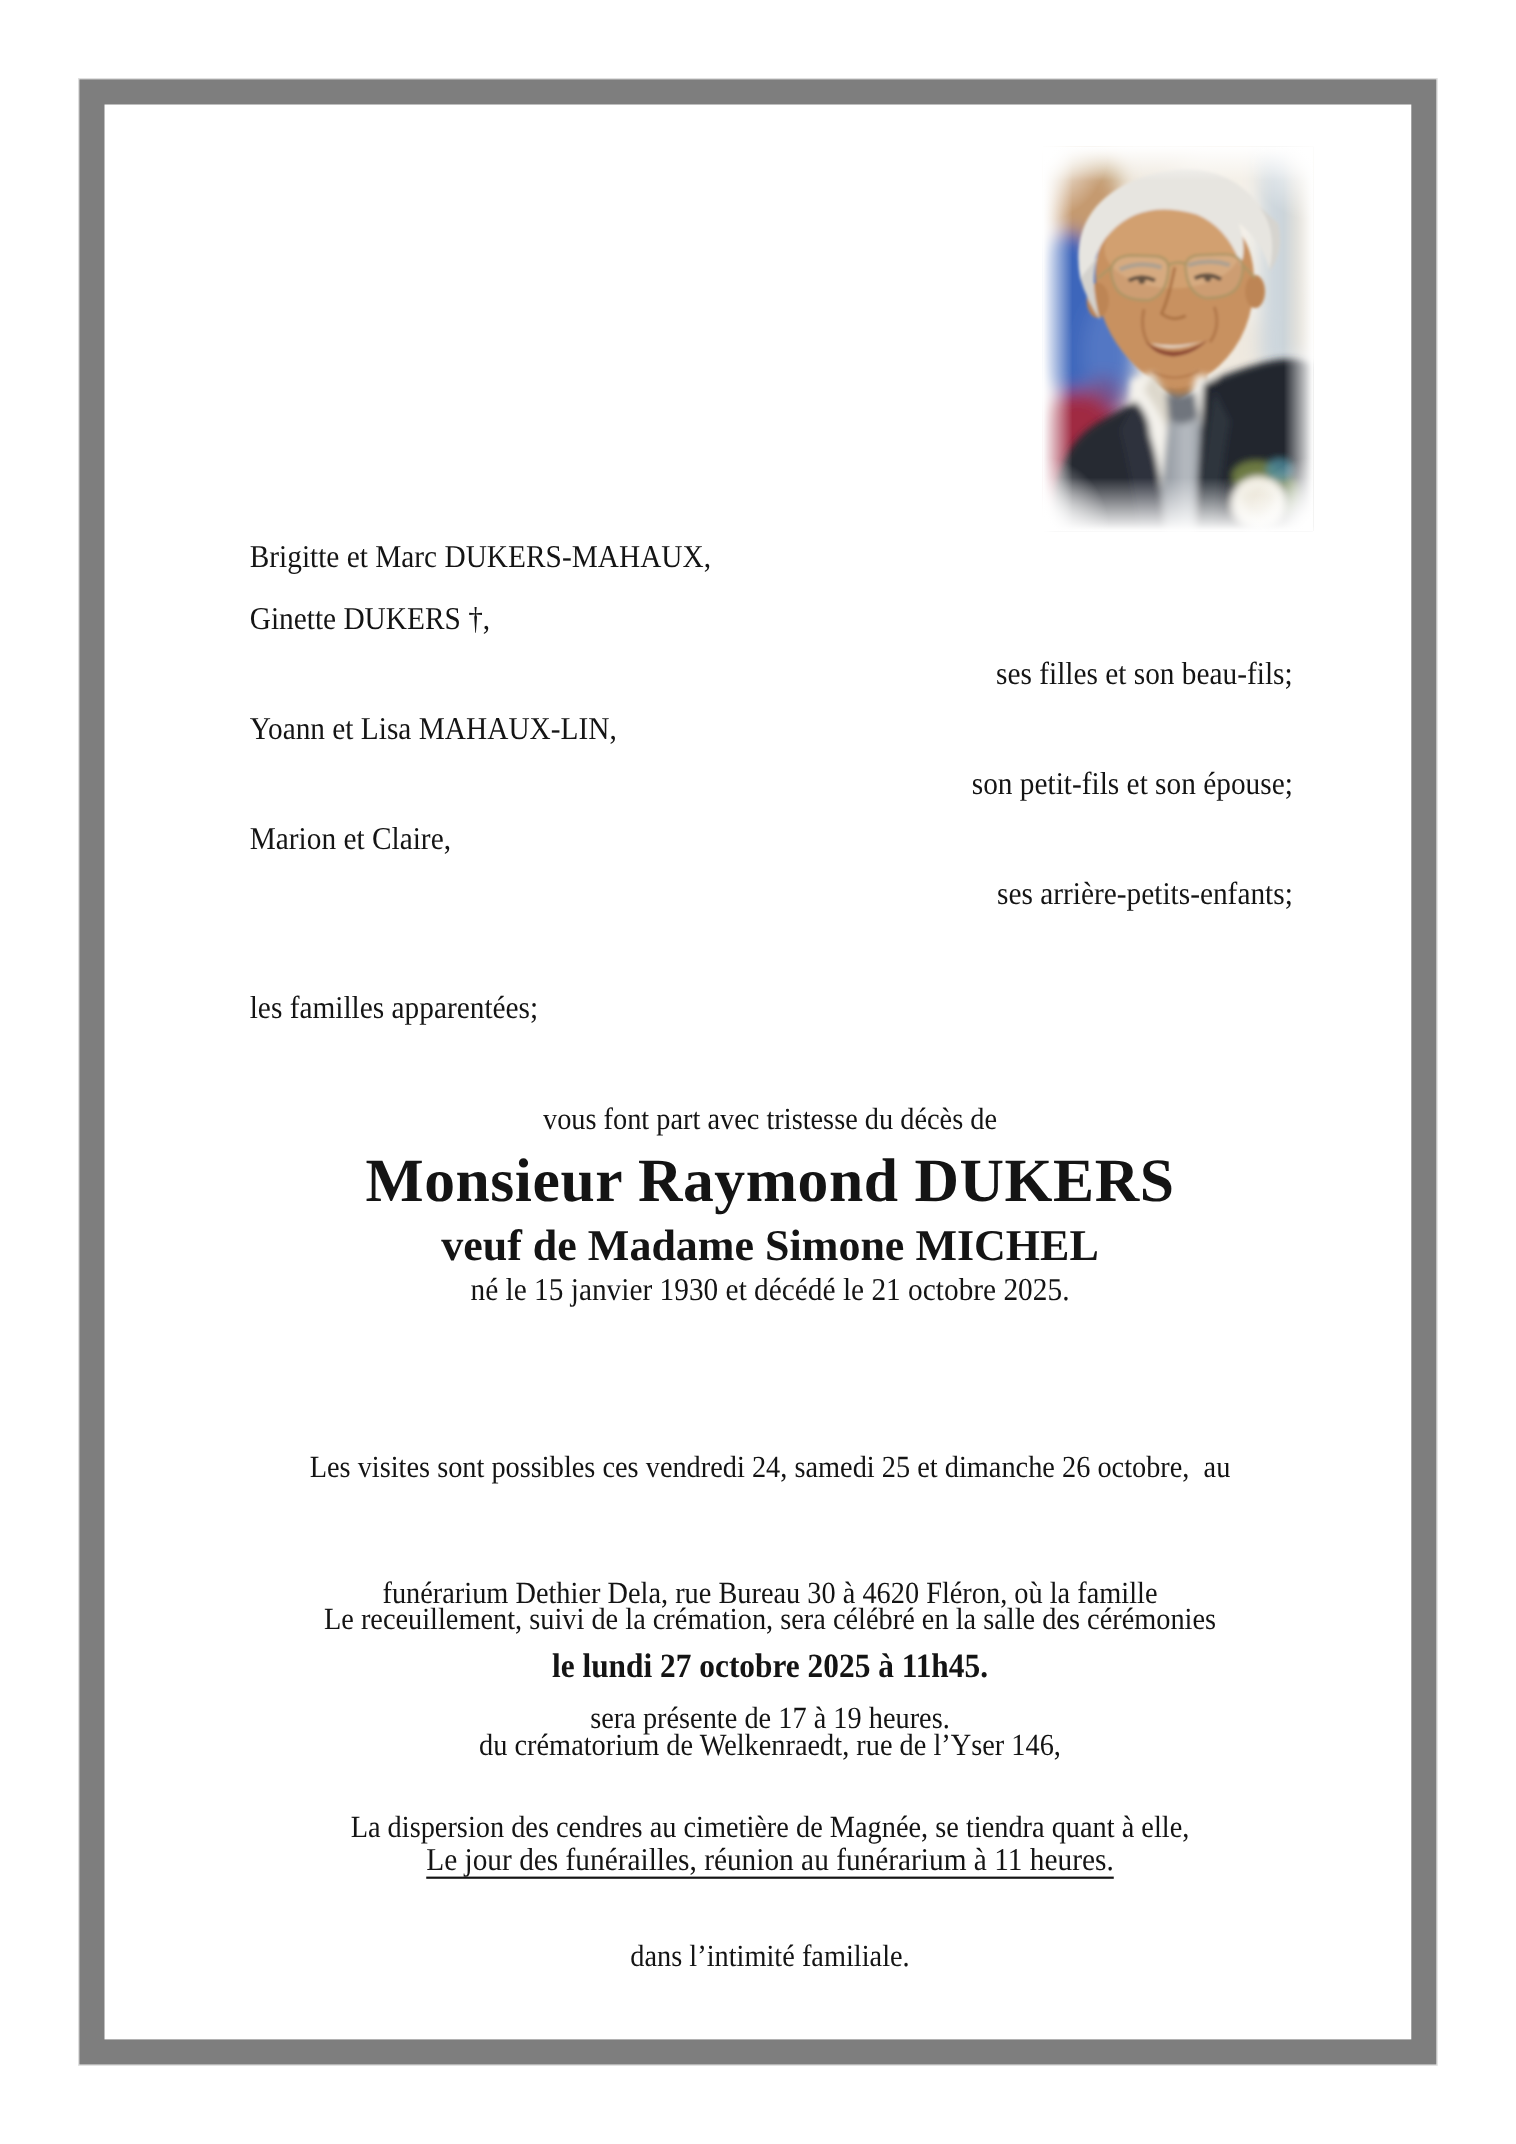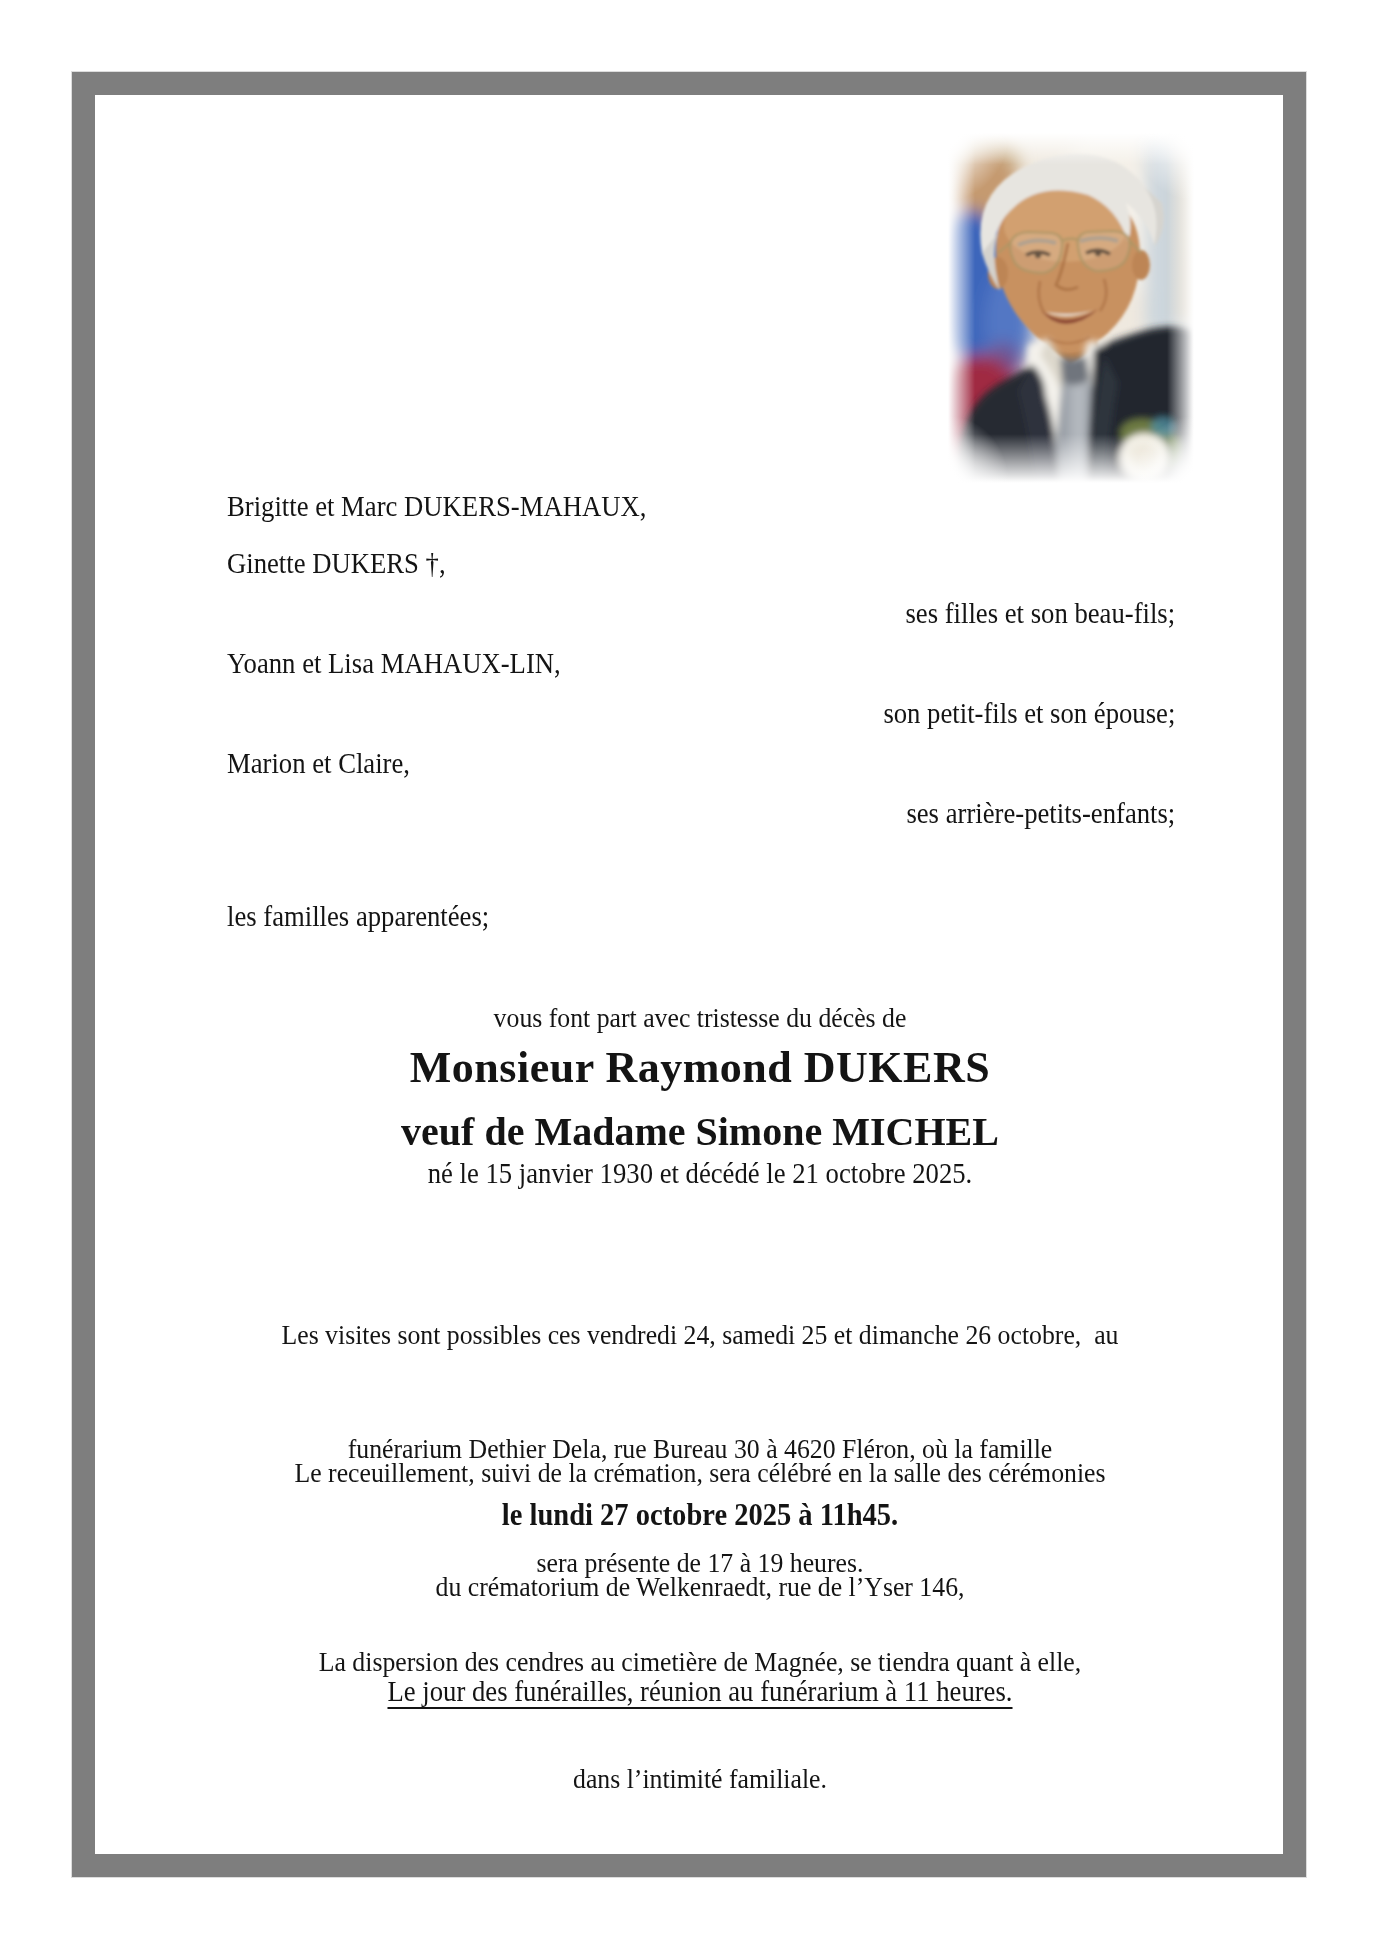--- a/index.html
+++ b/index.html
@@ -28,21 +28,21 @@
   }
   .line{position:absolute;white-space:pre;font-size:29px;line-height:1.2;}
   .l{transform:scaleX(0.92);transform-origin:left top;}
   .r{transform:scaleX(0.92);transform-origin:right top;}
   .cline{
     position:absolute;left:110px;right:88px;text-align:center;white-space:pre;
     font-size:28px;line-height:38px;
   }
   .condense{transform:scaleX(0.92);transform-origin:center top;}
   .intro{top:999px;}
-  .deceased{top:1044px;font-size:44px;font-weight:bold;line-height:1.1;letter-spacing:0.5px;}
+  .deceased{top:1044px;font-size:56px;font-weight:bold;line-height:1.1;letter-spacing:0.5px;}
   .relation{top:1110px;font-size:40px;font-weight:bold;line-height:1.1;}
   .dates{top:1154px;font-size:29px;}
   .visits{top:1240px;}
   .ceremony{top:1378px;}
   .cerdate{top:1496px;font-size:31px;font-weight:bold;}
   .dispersion{top:1564px;line-height:39px;}
   .funeralday{top:1672px;font-size:29px;text-decoration:underline;text-decoration-thickness:2px;text-underline-offset:6px;}
 </style>
 </head>
 <body>

